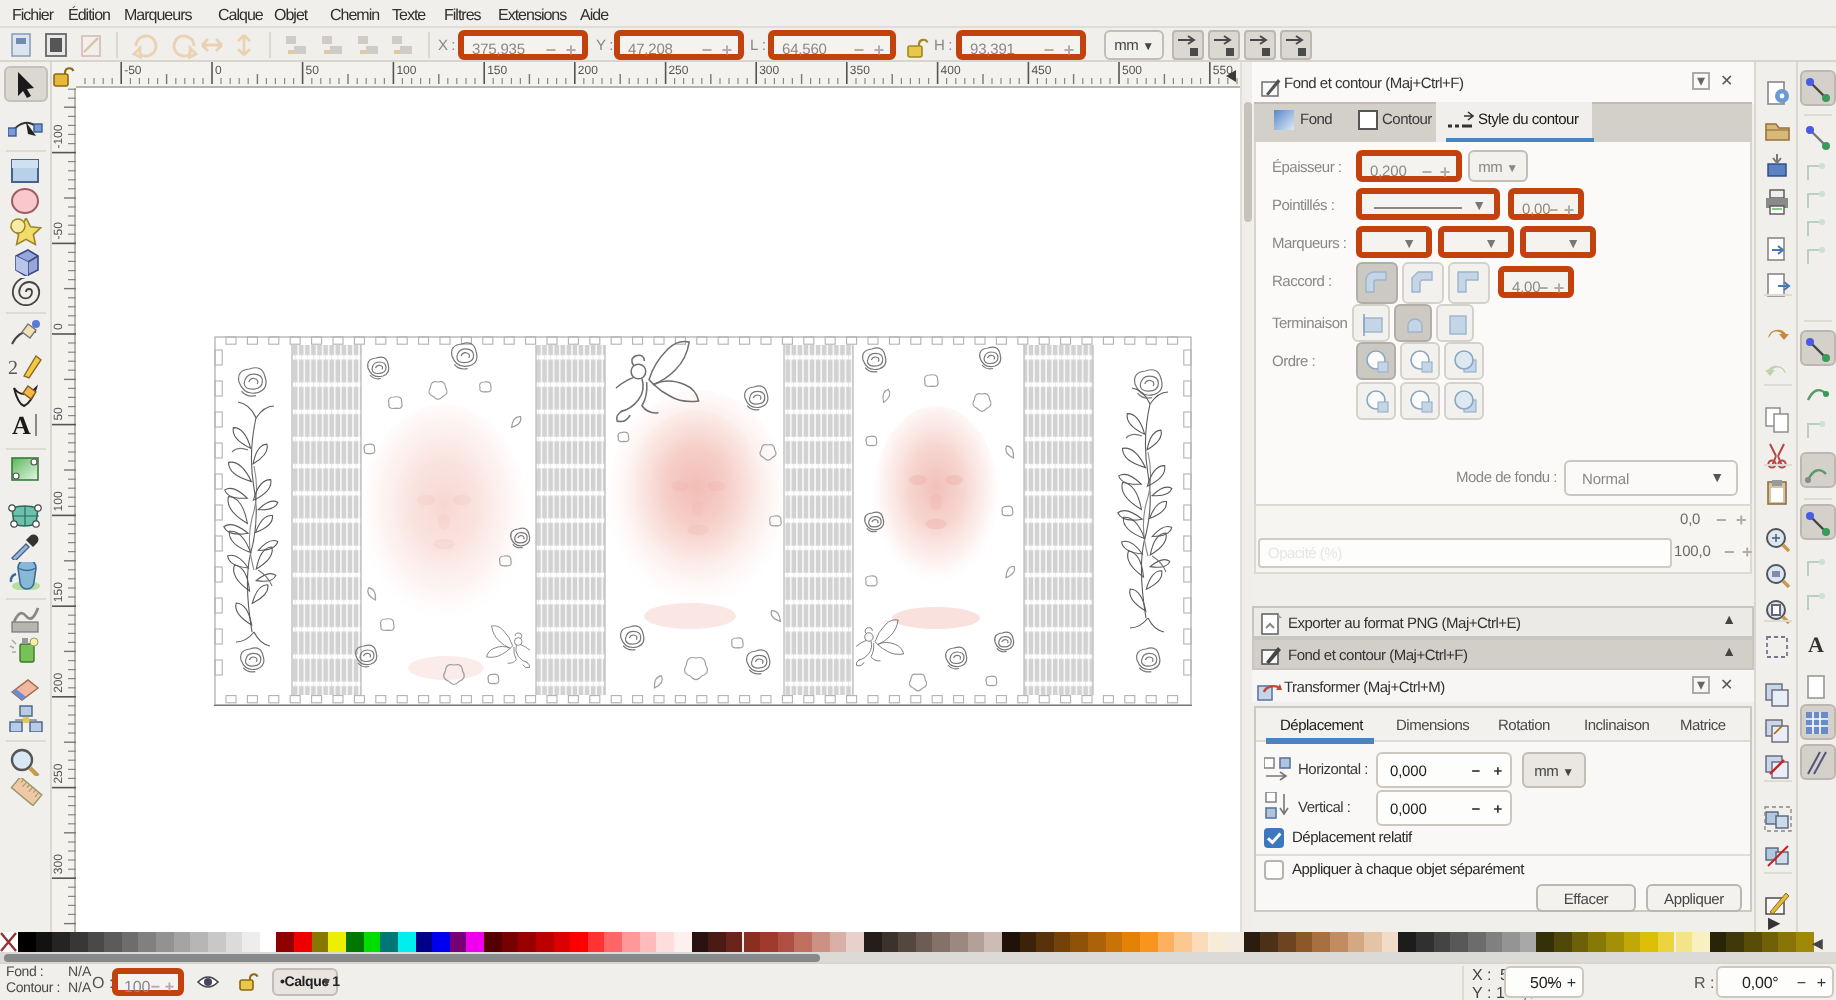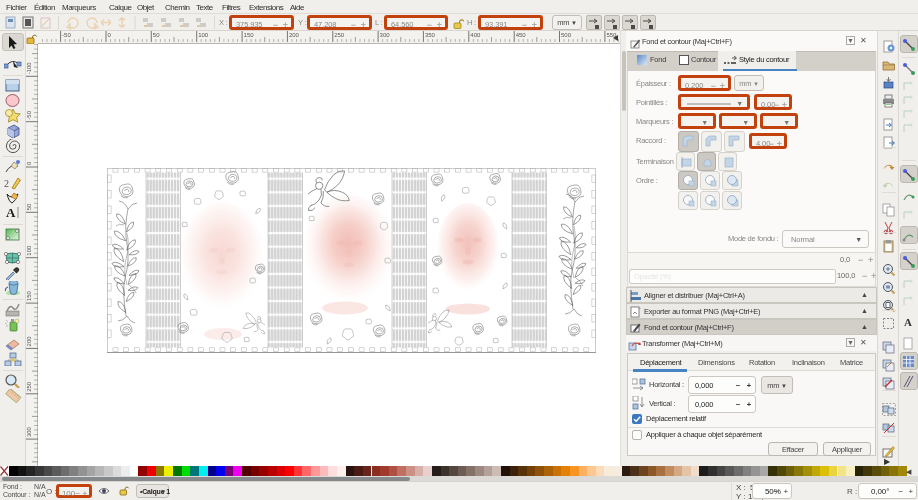--- a/index.html
+++ b/index.html
@@ -1018,29 +1018,20 @@
     <div class="abs" style="left:1px;top:221px;width:249px;height:35px;background:#f6f5f2;border:1px solid #ddd9d4"></div>
     <span class="abs" style="left:214px;top:224px;font-size:7.5px;letter-spacing:-0.1px;color:#6a6a6a">0,0</span>
     <span class="spin abs" style="left:232px;top:224px">−</span>
     <span class="spin abs" style="left:242px;top:224px">+</span>
     <div class="abs" style="left:3px;top:238px;width:207px;height:15px;background:#fdfdfc;border:1px solid #cfccc6;border-radius:2px">
       <span style="position:absolute;left:4px;top:2px;font-size:7.5px;letter-spacing:-0.25px;color:#e8e6e2">Opacité (%)</span>
     </div>
     <span class="abs" style="left:211px;top:240px;font-size:7.5px;letter-spacing:-0.1px;color:#6a6a6a">100,0</span>
     <span class="spin abs" style="left:236px;top:240px">−</span>
     <span class="spin abs" style="left:245px;top:240px">+</span>
-    <div class="abs" style="left:0px;top:256px;width:251px;height:16px;background:#eceae6;border:1px solid #c9c5bf">
-      <svg width="12" height="12" style="position:absolute;left:3px;top:2px">
-        <rect x="1" y="2" width="7" height="3" fill="#7a9cc8"></rect>
-        <rect x="1" y="7" width="10" height="3" fill="#4a76ac"></rect>
-        <line x1="1" y1="0" x2="1" y2="12" stroke="#555" stroke-width="1"></line>
-      </svg>
-      <span style="position:absolute;left:17px;top:3px;font-size:7.5px;letter-spacing:-0.25px;color:#333">Aligner et distribuer (Maj+Ctrl+A)</span>
-      <span style="position:absolute;right:8px;top:3px;font-size:7px;color:#444">▲</span>
-    </div>
     <div class="abs" style="left:0px;top:272px;width:251px;height:16px;background:#eceae6;border:1px solid #c9c5bf">
       <svg width="12" height="12" style="position:absolute;left:3px;top:2px">
         <rect x="1" y="1" width="8" height="10" fill="#fff" stroke="#666" stroke-width="0.8"></rect>
         <path d="M9 1 l2 2 -2 0z" fill="#999"></path>
         <path d="M3 8 l2 -2 2 2" stroke="#888" fill="none"></path>
       </svg>
       <span style="position:absolute;left:17px;top:3px;font-size:7.5px;letter-spacing:-0.25px;color:#333">Exporter au format PNG (Maj+Ctrl+E)</span>
       <span style="position:absolute;right:8px;top:3px;font-size:7px;color:#444">▲</span>
     </div>
     <div class="abs" style="left:0px;top:288px;width:251px;height:16px;background:#d2cec8;border:1px solid #c9c5bf">

